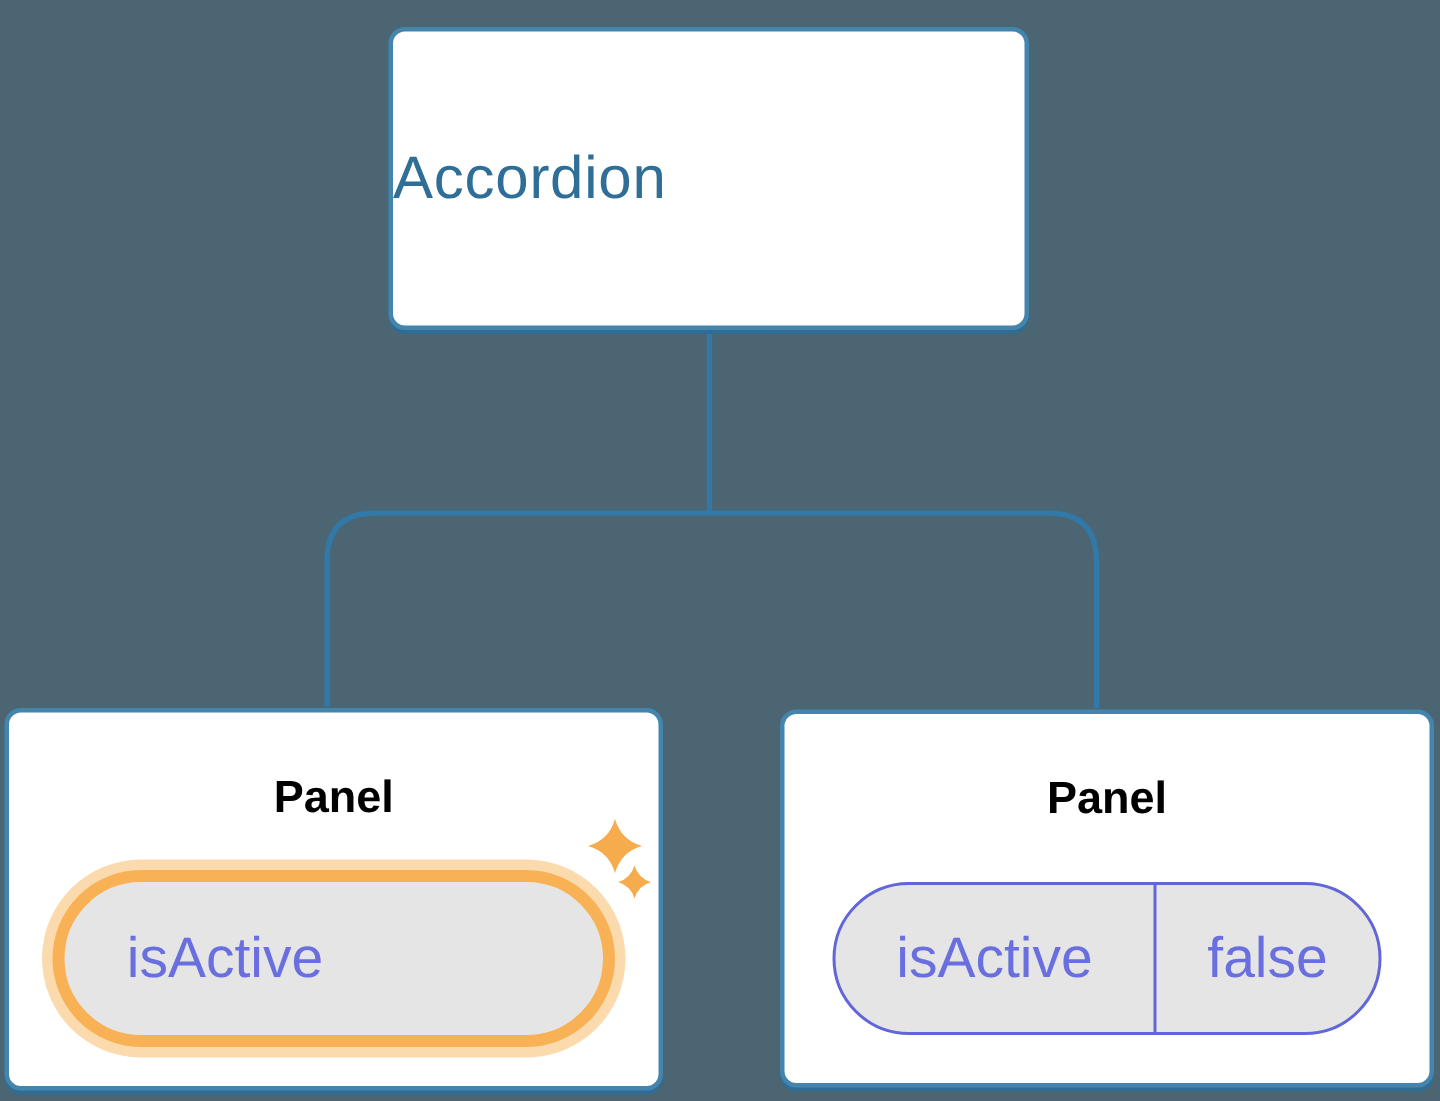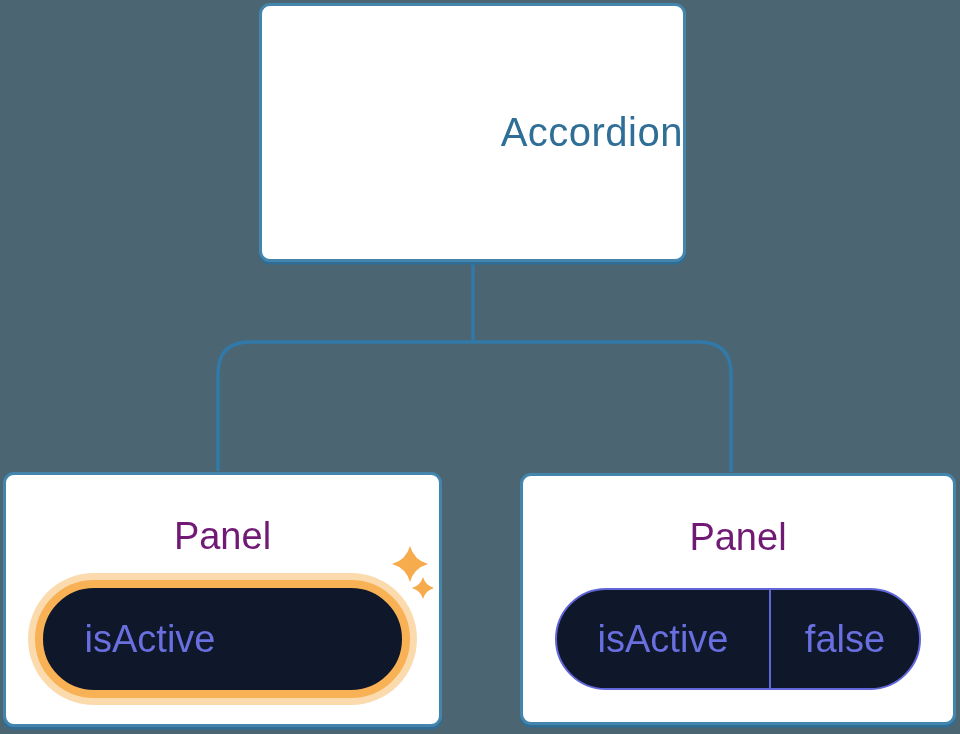--- a/index.html
+++ b/index.html
@@ -18,44 +18,44 @@
   .node {
     position: absolute;
     background: #ffffff;
     border: 3px solid #4485ae;
     border-radius: 11px;
     box-sizing: border-box;
     box-shadow: 0 2.5px 0 #2e6d96;
   }
 
   #accordion-box {
-    left: 259px; top: 3px; width: 427px; height: 259px;
-    display: flex; align-items: center; justify-content: flex-end;
+    left: 259px; top: 18px; width: 427px; height: 202px;
+    display: flex; align-items: center; justify-content: flex-start;
   }
   .node-title {
     color: #2f6e96;
     font-size: 40px;
     font-weight: 500;
     letter-spacing: 0.5px;
   }
 
   #panel-left  { left: 3px;   top: 472px; width: 439px; height: 255px; }
   #panel-right { left: 520px; top: 473px; width: 436px; height: 252px; }
 
   .panel-title {
     position: absolute; left: 0; top: 40px; width: 100%;
     text-align: center;
-    color: #701a75;
-    font-size: 38px;
-    font-weight: 400;
+    color: #000000;
+    font-size: 30px;
+    font-weight: 700;
   }
 
   .state-pill {
     position: absolute;
-    background: #0f172a;
+    background: #e5e5e5;
     box-sizing: border-box;
     border-radius: 999px;
     display: flex;
     align-items: stretch;
     overflow: hidden;
   }
   .state-pill .cell {
     display: flex; align-items: center; justify-content: center;
     font-size: 38px;
     color: #6a6fe0;

